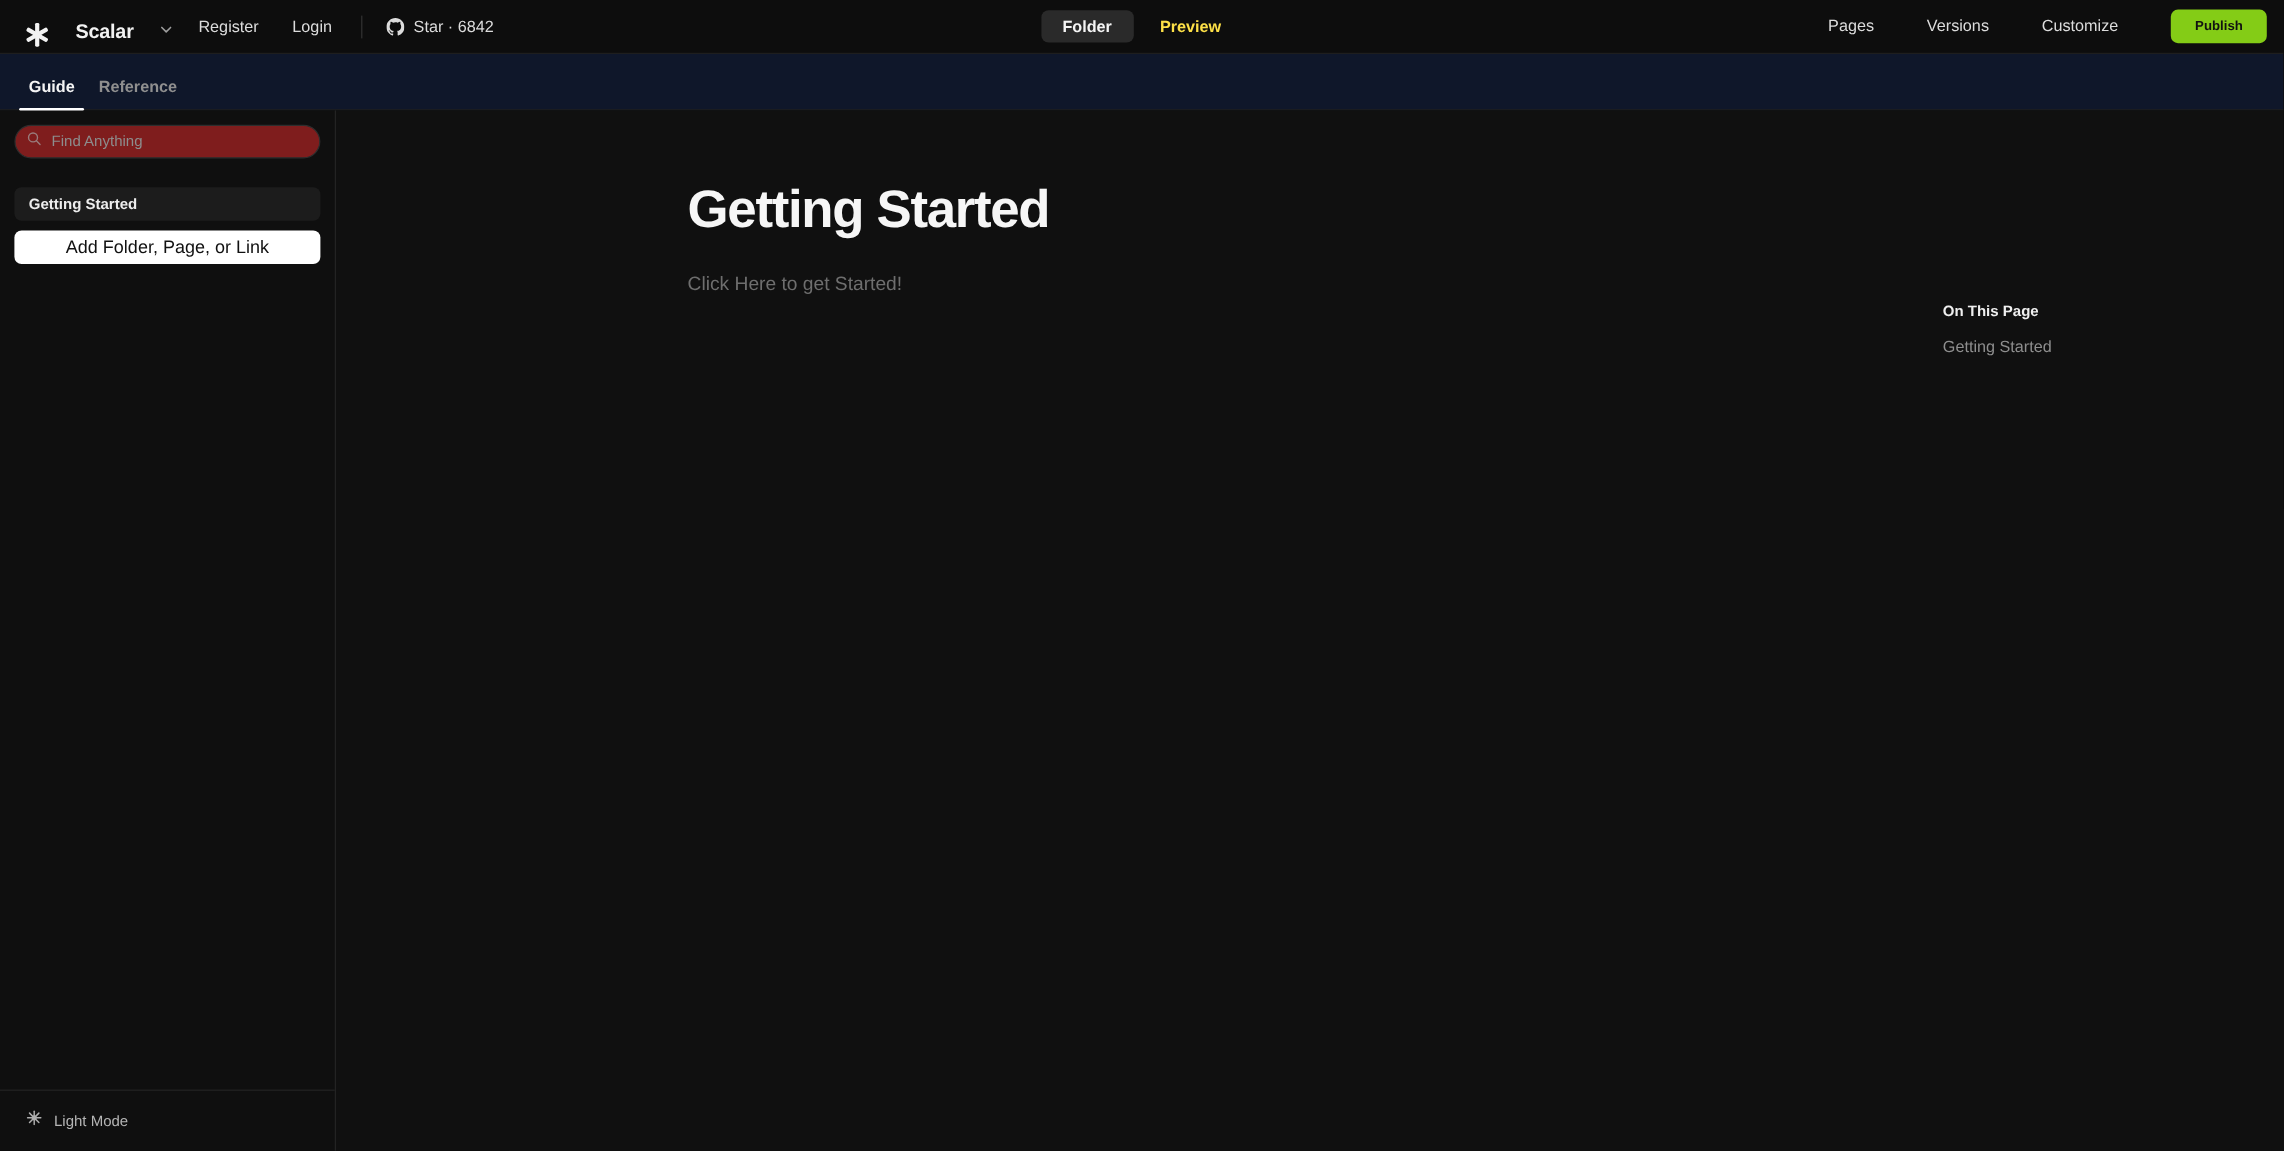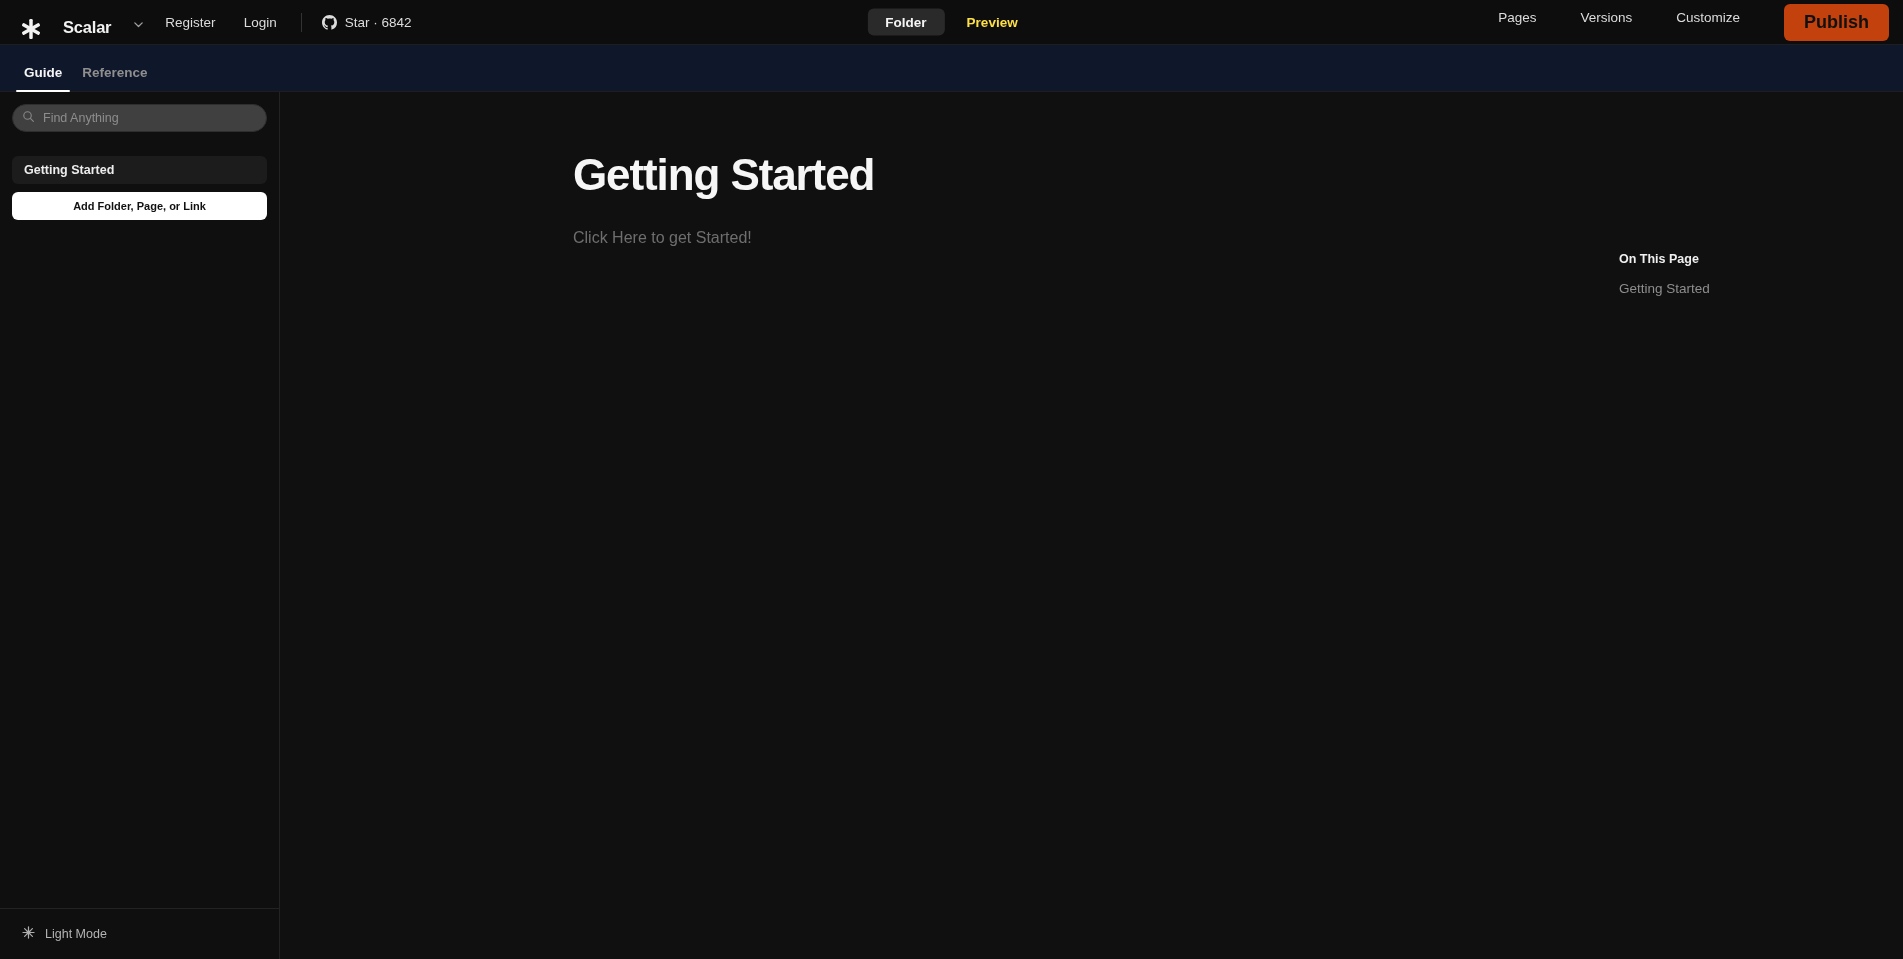--- a/index.html
+++ b/index.html
@@ -46,22 +46,22 @@
   }
   .seg {
     font-size:13.5px; font-weight:600;
     padding:6px 18px; border-radius:6px;
     cursor:pointer; color:#fde047; white-space:nowrap;
   }
   .seg.active { background:#2a2a2a; color:#f5f5f5; }
 
   .tb-right { margin-left:auto; display:flex; align-items:flex-start; gap:16px; }
   .publish-btn {
-    background:#c2410c; color:#111111;
-    font-size:18px; font-weight:700;
+    background:#84cc16; color:#111111;
+    font-size:11px; font-weight:700;
     padding:8px 20px; border-radius:6px;
     border:none; cursor:pointer; margin-left:14px;
     font-family:inherit; white-space:nowrap;
   }
 
   
   .tabsrow {
     height:47px;
     display:flex; align-items:flex-end;
     padding:0 14px;
@@ -87,41 +87,41 @@
     width:280px; flex:none;
     background:#0f0f0f;
     border-right:1px solid #232323;
     display:flex; flex-direction:column;
   }
   .sb-top { padding:12px 12px 0 12px; flex:1 1 auto; overflow:hidden; }
 
   .searchbox {
     display:flex; align-items:center; gap:8px;
     height:28px; padding:0 9px;
-    background:#404040;
+    background:#7f1d1d;
     border:1px solid #2e2e2e; border-radius:14px;
     cursor:text;
   }
   .search-icon { width:13px; height:13px; flex:none; opacity:.7; }
   .search-ph { font-size:12.5px; color:#8d8d8d; }
 
   .sb-item {
     margin-top:24px;
     height:28px; display:flex; align-items:center;
     padding:0 12px; border-radius:6px;
     background:#1c1c1c;
     font-size:12.5px; font-weight:700; color:#ededed;
     cursor:pointer;
   }
 
   .add-btn {
     margin-top:8px; width:100%;
     height:28px; border-radius:6px; border:none;
     background:#ffffff; color:#111111;
-    font-size:11px; font-weight:700;
+    font-size:15px; font-weight:400;
     cursor:pointer; font-family:inherit;
   }
 
   .sb-bottom {
     border-top:1px solid #232323;
     padding:12px 12px;
     flex:none;
   }
   .lightmode {
     display:flex; align-items:center; gap:10px;

